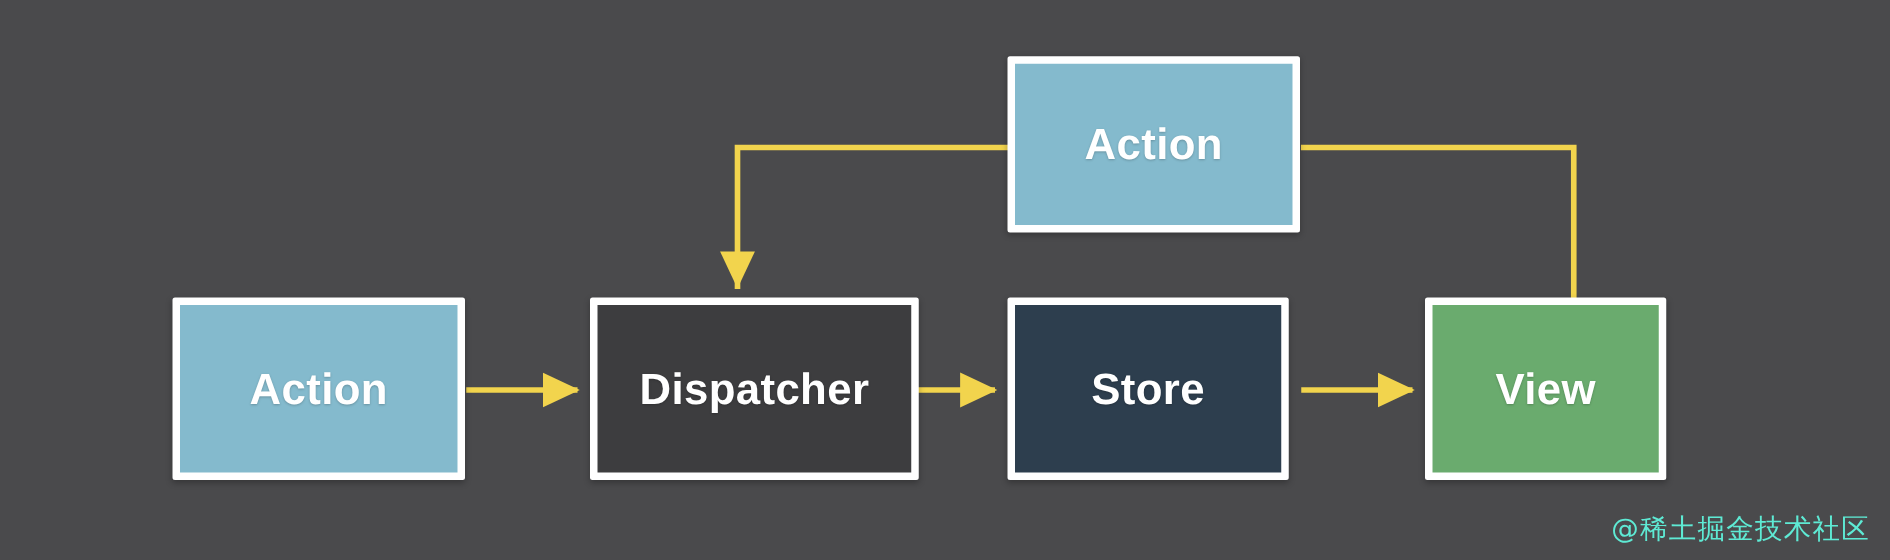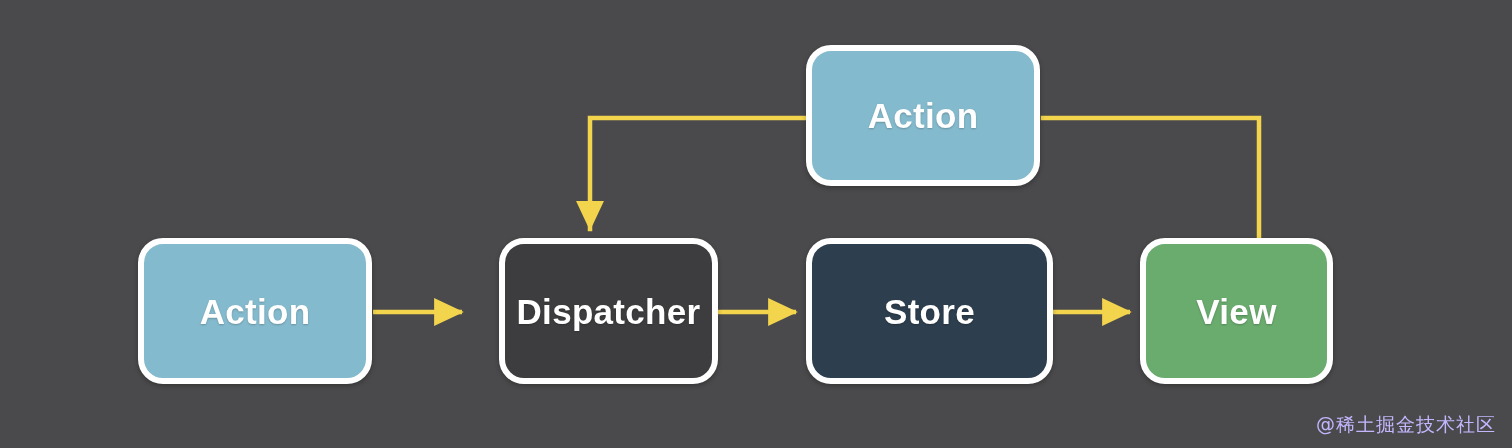--- a/index.html
+++ b/index.html
@@ -25,52 +25,52 @@
     left: 0;
     top: 0;
     width: 1512px;
     height: 448px;
     pointer-events: none;
   }
   .node {
     position: absolute;
     box-sizing: border-box;
     border: 6px solid #ffffff;
-    border-radius: 25px;
+    border-radius: 2px;
     display: flex;
     align-items: center;
     justify-content: center;
     box-shadow: 0 2px 5px rgba(0,0,0,0.28);
     z-index: 2;
   }
   .node-label {
     color: #ffffff;
     font-family: "Liberation Sans", sans-serif;
     font-weight: bold;
     font-size: 35px;
     letter-spacing: 0.3px;
     line-height: 1;
     text-shadow: 0 1px 2px rgba(0,0,0,0.22);
     white-space: nowrap;
     user-select: none;
   }
   
   #node-action-input  { left: 138px; top: 238px; width: 234px; height: 146px; }
-  #node-dispatcher    { left: 472px; top: 238px; width: 219px; height: 146px; margin-left: 27px; }
-  #node-store         { left: 806px; top: 238px; width: 247px; height: 146px; }
+  #node-dispatcher    { left: 472px; top: 238px; width: 263px; height: 146px; }
+  #node-store         { left: 806px; top: 238px; width: 225px; height: 146px; }
   #node-view          { left: 1140px; top: 238px; width: 193px; height: 146px; }
   #node-action-top    { left: 806px; top: 45px;  width: 234px; height: 141px; }
 
   #watermark {
     position: absolute;
     right: 16px;
     bottom: 10px;
-    color: #c4b5fd;
+    color: #5eead4;
     font-family: "DejaVu Sans", sans-serif;
-    font-size: 19px;
+    font-size: 22px;
     letter-spacing: 1px;
     user-select: none;
     z-index: 3;
   }
 </style>
 </head>
 <body>
 
 <div id="canvas">
 

